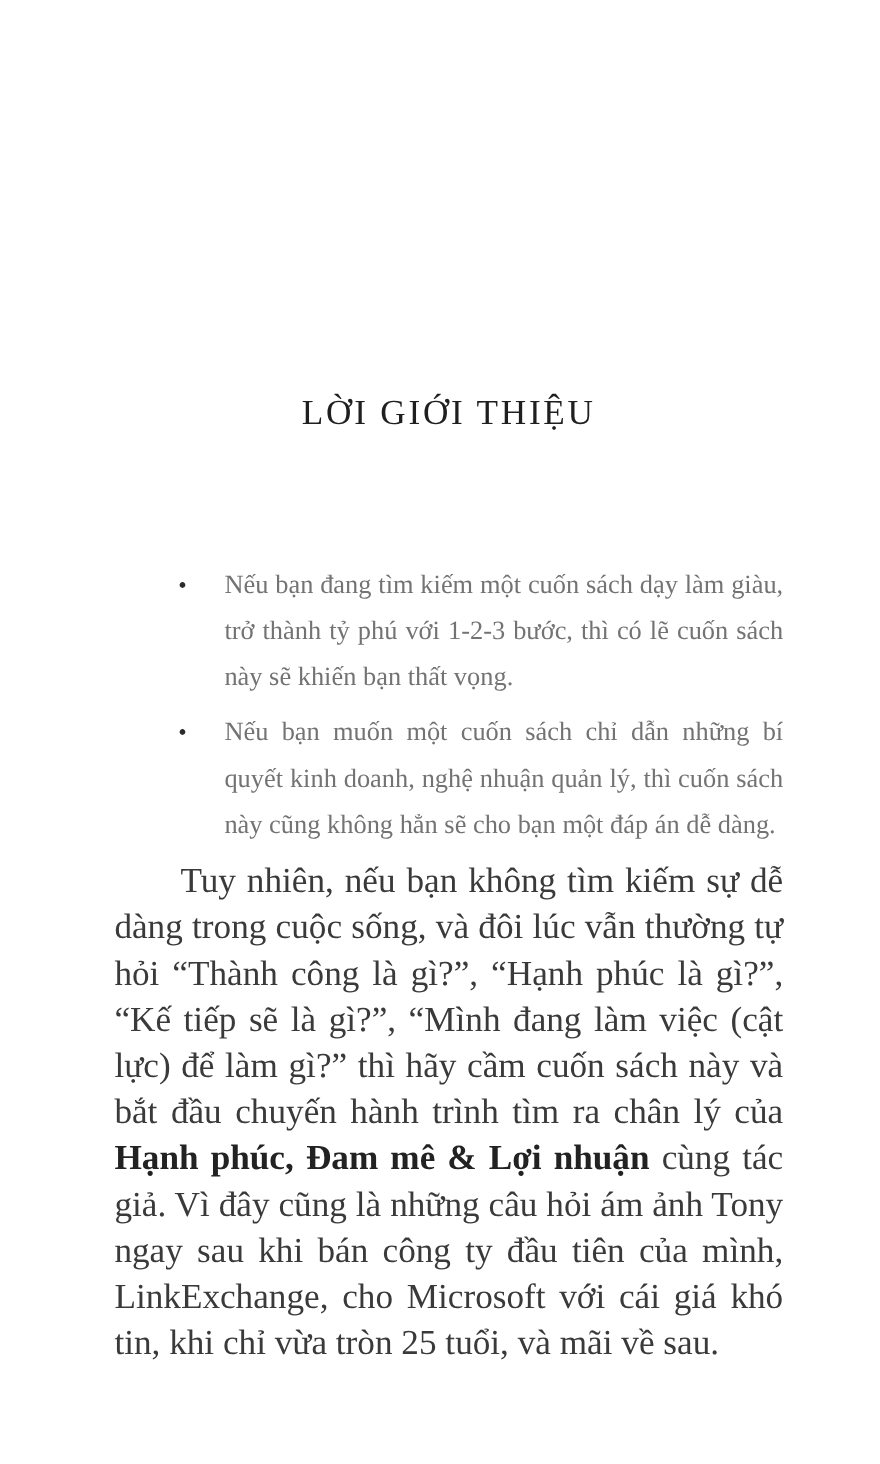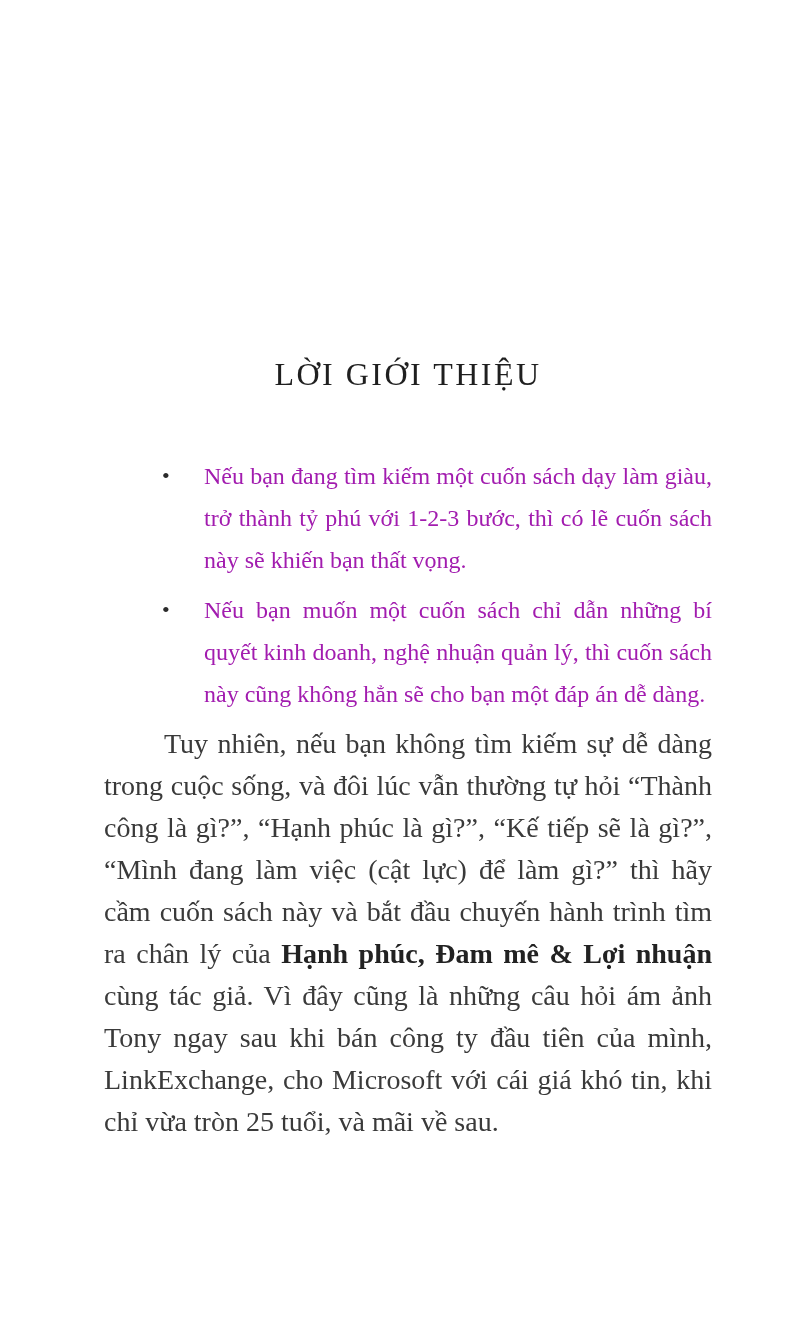--- a/index.html
+++ b/index.html
@@ -18,21 +18,21 @@
     height: 1331px;
     padding: 356px 88px 0 104px;
   }
 
   .title {
     font-size: 32px;
     font-weight: 400;
     letter-spacing: 2.5px;
     text-align: center;
     color: #1f1f1f;
-    margin-bottom: 62px;
+    margin-bottom: 118px;
     font-family: "Liberation Serif", "DejaVu Serif", serif;
   }
 
   .bullets {
     list-style: none;
     margin-left: 58px;
   }
 
   .bullet-item {
     display: flex;
@@ -46,26 +46,26 @@
     font-size: 22px;
     line-height: 42px;
     color: #2b2b2b;
   }
 
   .bullet-text {
     flex: 1;
     font-size: 24px;
     line-height: 42px;
     text-align: justify;
-    color: #a21caf;
+    color: #737373;
   }
 
   .para {
     margin-top: 0;
-    font-size: 28px;
+    font-size: 32px;
     line-height: 42px;
     text-align: justify;
     text-indent: 60px;
     color: #3a3a3a;
   }
 
   .para strong {
     font-weight: 700;
     color: #222222;
   }

